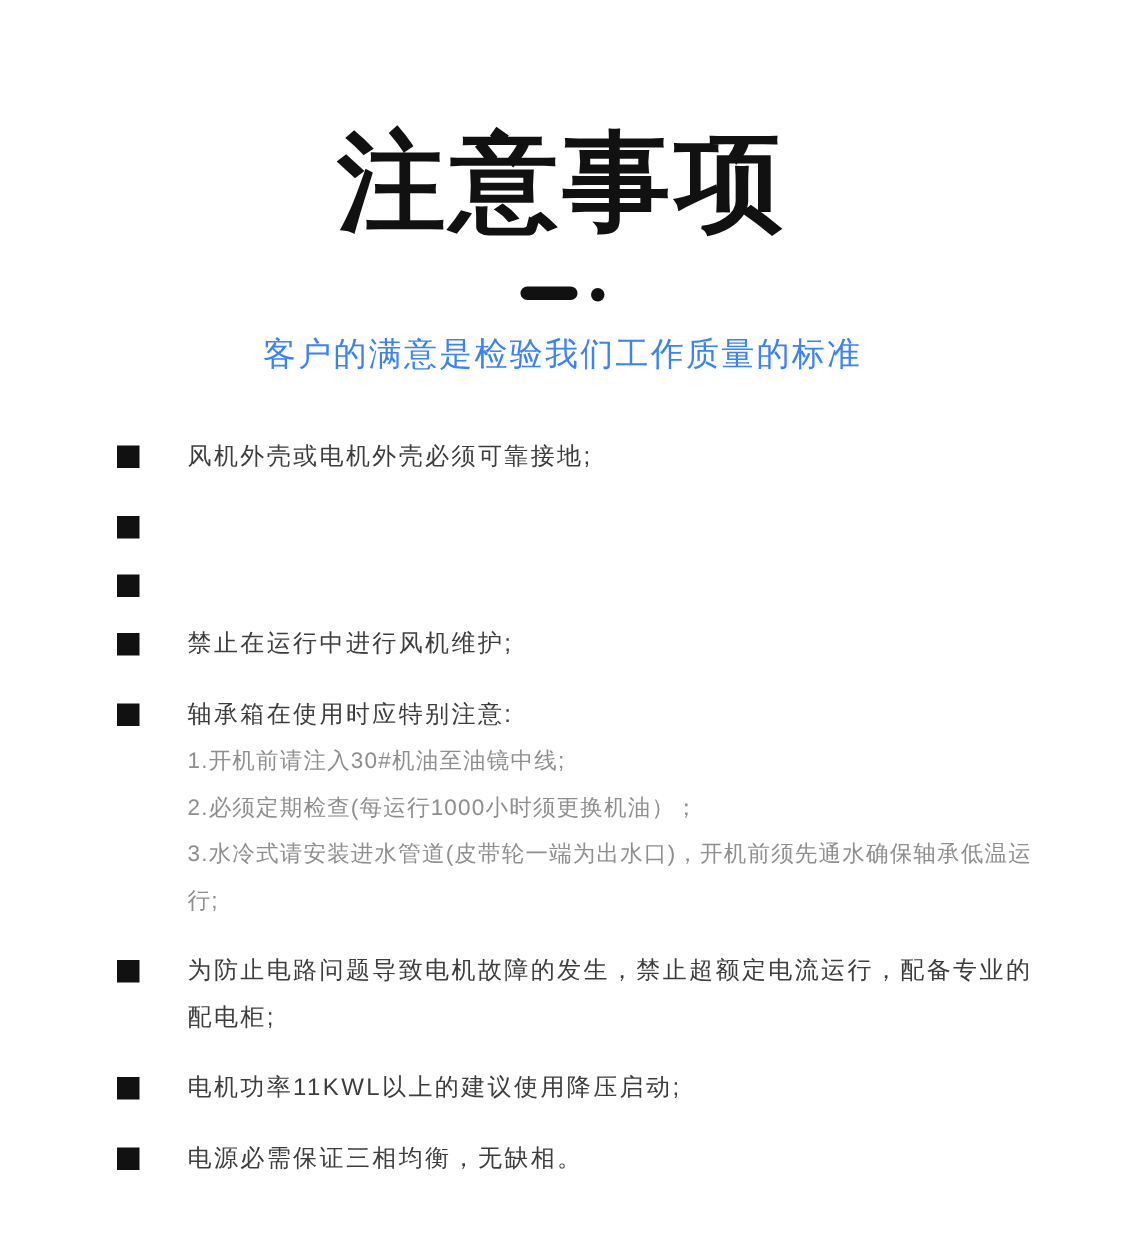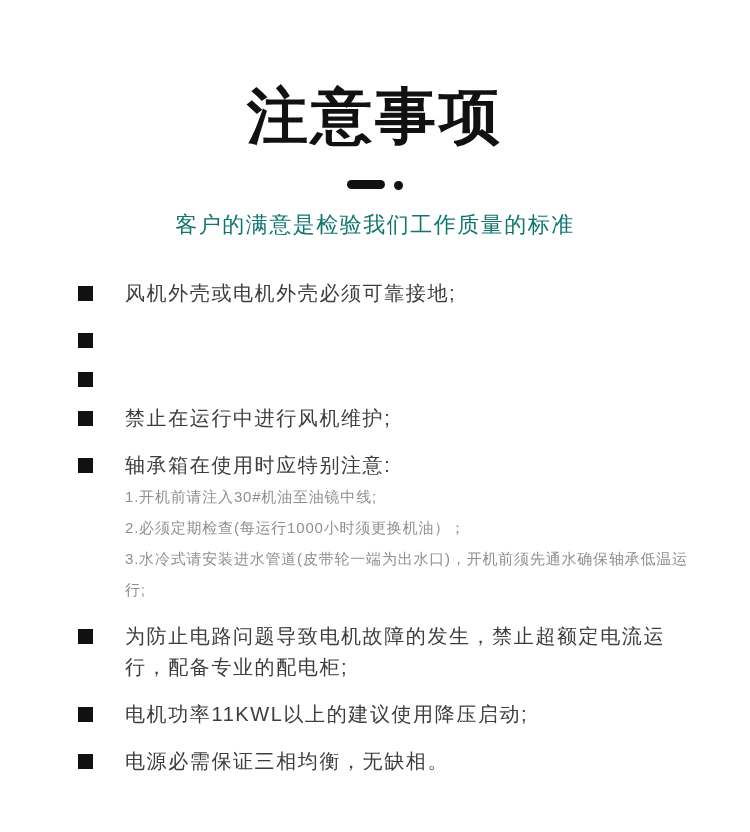--- a/index.html
+++ b/index.html
@@ -11,21 +11,21 @@
   .page {
     width: 750px;
     height: 832px;
     background: #ffffff;
     overflow: hidden;
     padding-top: 86px;
   }
   
   .header { text-align: center; }
   .title {
-    font-size: 61px;
+    font-size: 72px;
     line-height: 1.0;
     font-weight: 900;
     color: #111111;
     letter-spacing: 3px;
   }
   .divider {
     margin-top: 32px;
     display: flex;
     align-items: center;
     justify-content: center;
@@ -41,21 +41,21 @@
     width: 9px;
     height: 9px;
     border-radius: 50%;
     background: #111111;
     margin-top: 2px;
   }
   .subtitle {
     margin-top: 20px;
     font-size: 22px;
     letter-spacing: 1.5px;
-    color: #0f766e;
+    color: #3b82f6;
   }
   
   .notes {
     list-style: none;
     margin-top: 38px;
     padding-left: 78px;
     padding-right: 50px;
   }
   .note {
     display: flex;
@@ -66,21 +66,21 @@
   .bullet {
     flex: 0 0 auto;
     width: 15px;
     height: 15px;
     background: #111111;
     margin-top: 8px;
     margin-right: 32px;
   }
   .note-body { max-width: 578px; }
   .note-text {
-    font-size: 20px;
+    font-size: 16px;
     line-height: 31px;
     letter-spacing: 1.6px;
     color: #3d3d3d;
   }
   .subnotes { margin-top: 0; }
   .subnote-text {
     font-size: 15px;
     line-height: 31px;
     letter-spacing: 0.8px;
     color: #8f8f8f;

